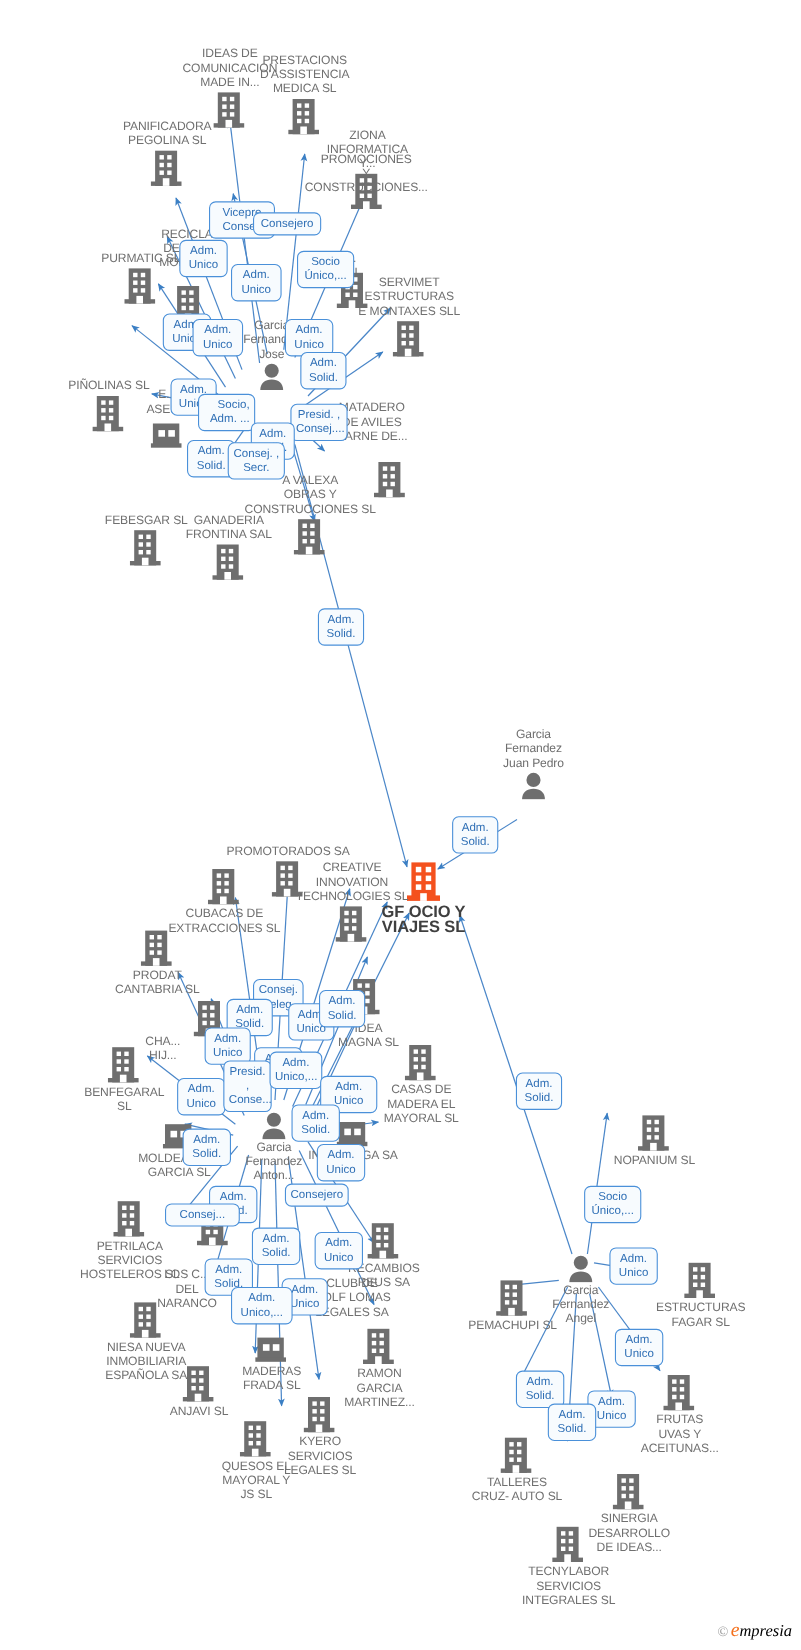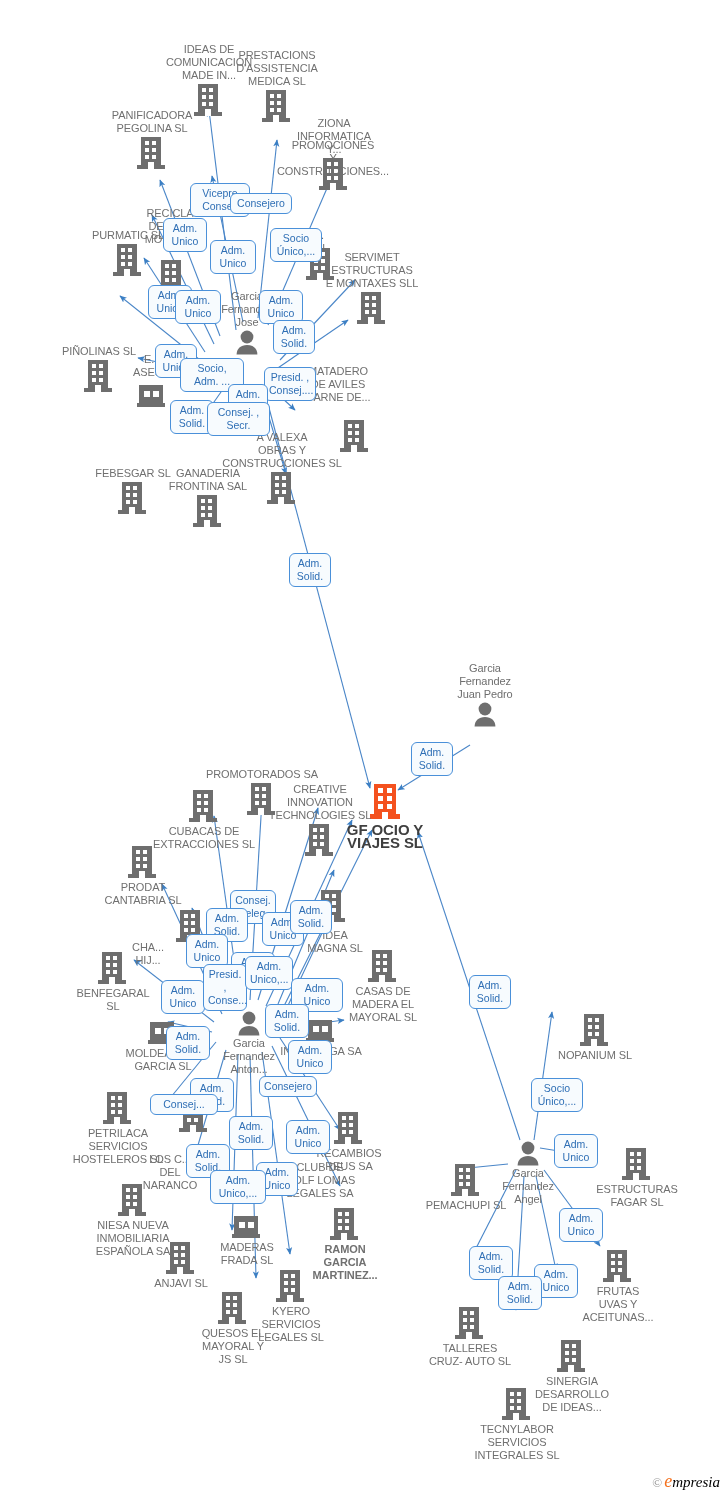--- a/index.html
+++ b/index.html
@@ -878,21 +878,21 @@
             <rect x="15" y="13" width="4" height="4"></rect>
             <rect x="8" y="20" width="4" height="4"></rect>
             <rect x="15" y="20" width="4" height="4"></rect>
             <rect x="11" y="27" width="6" height="7"></rect>
           </g>
         </svg>
     </span>
     <span class="label">ANJAVI  SL</span>
   </div>
 
-  <div class="node" style="left:345px;top:1206px;font-weight:bold;">
+  <div class="node" style="left:345px;top:1206px;">
     <span class="glyph">
       <svg width="30" height="36" viewBox="0 0 30 36">
           <g fill="#6e6e6e">
             <rect x="4" y="2" width="20" height="32"></rect>
             <rect x="0" y="30" width="28" height="4"></rect>
           </g>
           <g fill="#ffffff">
             <rect x="8" y="6" width="4" height="4"></rect>
             <rect x="15" y="6" width="4" height="4"></rect>
             <rect x="8" y="13" width="4" height="4"></rect>
@@ -1145,29 +1145,29 @@
   <div class="chip" style="left:148px;top:285px;width:44px;">Adm.
 Unico</div>
   <div class="chip" style="left:175px;top:290px;width:46px;">Adm.
 Unico</div>
   <div class="chip" style="left:259px;top:290px;width:44px;">Adm.
 Unico</div>
   <div class="chip" style="left:273px;top:320px;width:42px;">Adm.
 Solid.</div>
   <div class="chip" style="left:155px;top:344px;width:42px;">Adm.
 Unico</div>
-  <div class="chip" style="left:180px;top:358px;width:64px;">Socio,
+  <div class="chip" style="left:180px;top:358px;width:52px;text-align:right;">Socio,
 Adm. ...</div>
   <div class="chip" style="left:264px;top:367px;width:52px;">Presid. ,
 Consej....</div>
   <div class="chip" style="left:228px;top:384px;width:40px;">Adm.
 Solid.</div>
   <div class="chip" style="left:170px;top:400px;width:44px;">Adm.
 Solid.</div>
-  <div class="chip" style="left:207px;top:402px;width:63px;">Consej. ,
+  <div class="chip" style="left:207px;top:402px;width:52px;">Consej. ,
 Secr.</div>
 
   <div class="chip" style="left:289px;top:553px;width:42px;">Adm.
 Solid.</div>
   <div class="chip" style="left:411px;top:742px;width:42px;">Adm.
 Solid.</div>
 
   <div class="chip" style="left:230px;top:890px;width:46px;">Consej.
 Deleg.</div>
   <div class="chip" style="left:206px;top:908px;width:42px;">Adm.

